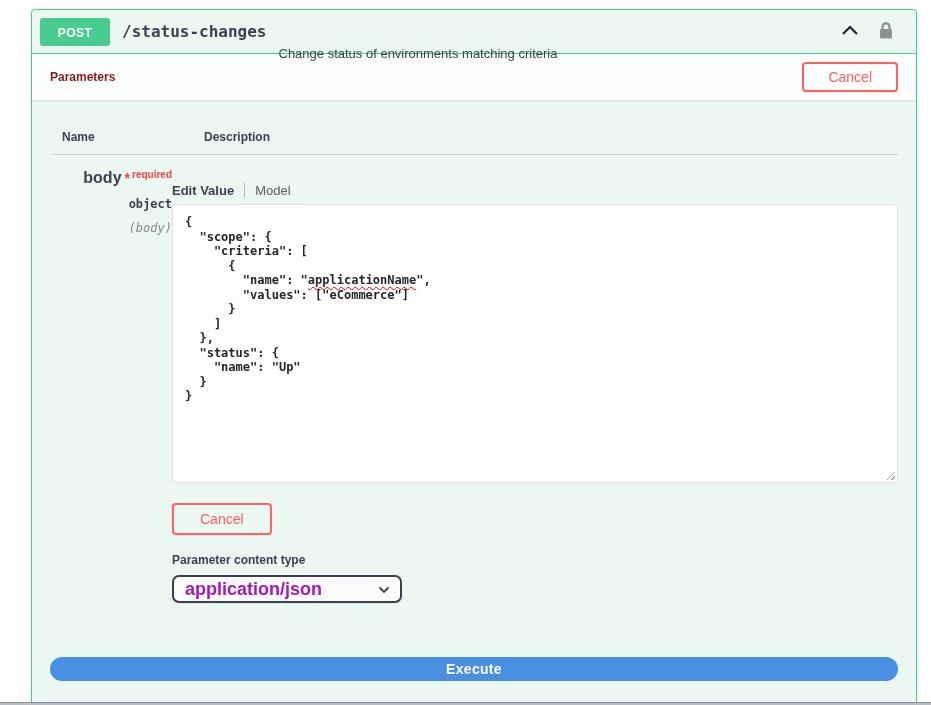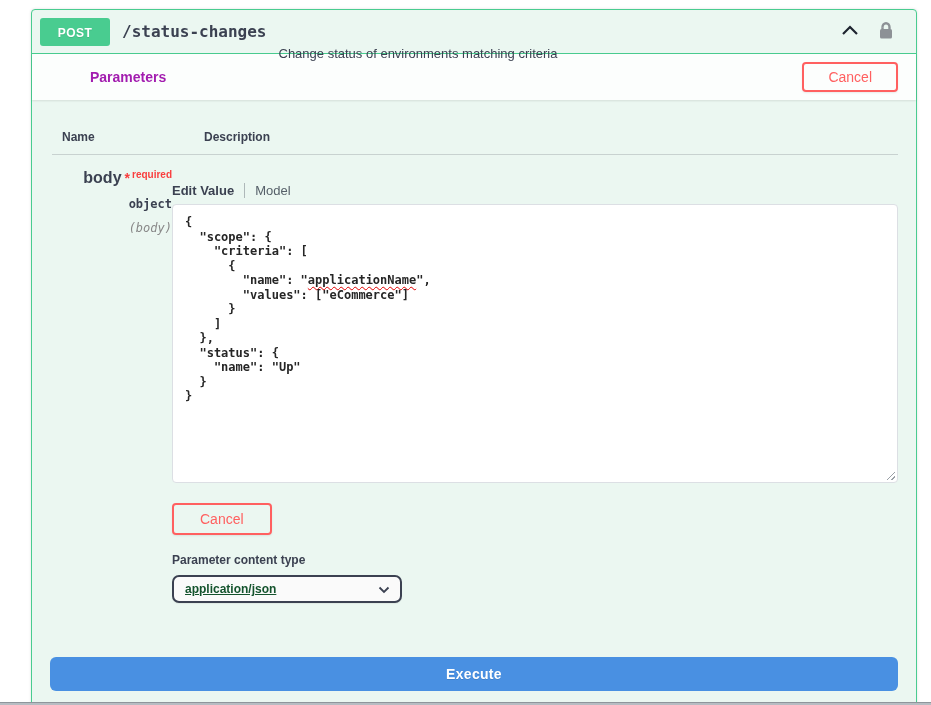--- a/index.html
+++ b/index.html
@@ -36,21 +36,21 @@
   .opblock-desc { font-size:13px; color:#3b4151; margin-left:12px; flex:1; white-space:nowrap; overflow:hidden;margin-top:44px; }
   .summary-controls { display:flex; align-items:center; gap:16px; padding-right:12px; }
   .icon-btn { background:none; border:none; padding:0; cursor:pointer; display:flex; align-items:center; }
 
   
   .section-header {
     background:rgba(255,255,255,.85); padding:0 18px 0 18px; height:46px;
     display:flex; align-items:center; justify-content:space-between;
     box-shadow:0 1px 2px rgba(0,0,0,.10);
   }
-  .section-title { font-size:14px; font-weight:700; color:#a21caf;margin-left:40px; }
+  .section-title { font-size:12px; font-weight:700; color:#7f1d1d; }
   .btn-cancel {
     background:transparent; border:2px solid #ff6060; color:#ff6060;
     font-weight:400; font-size:14px; border-radius:4px; padding:5px 24px;
     cursor:pointer; font-family:"Liberation Sans", sans-serif;
     box-shadow:0 1px 2px rgba(0,0,0,.08);
   }
 
   
   .table-container { padding:30px 18px 20px 20px; }
   .thead { display:flex; font-size:12px; font-weight:700; color:#3b4151;
@@ -93,26 +93,26 @@
 
   .btn-cancel-sm { margin-top:20px; padding:6px 26px; }
 
   
   .content-type-label { font-size:12px; font-weight:700; color:#3b4151; margin-top:18px; }
   .select-box {
     margin-top:8px; width:230px; height:28px; border:2px solid #3b4151; border-radius:7px;
     background:#fafafa; display:flex; align-items:center; justify-content:space-between;
     padding:0 10px 0 11px; cursor:pointer; box-shadow:0 1px 1px rgba(0,0,0,.06);
   }
-  .select-value { font-size:12px; font-weight:700; color:#14532d;text-decoration:underline; }
+  .select-value { font-size:18px; font-weight:700; color:#a21caf; }
 
   
   .execute-wrapper { padding:34px 18px 20px 18px; }
   .btn-execute {
-    width:100%; height:34px; background:#4990e2; border:none; border-radius:6px;
+    width:100%; height:24px; background:#4990e2; border:none; border-radius:12px;
     color:#fff; font-weight:700; font-size:14px; letter-spacing:.3px; cursor:pointer;
     font-family:"Liberation Sans", sans-serif; text-shadow:0 1px 0 rgba(0,0,0,.1);
   }
 
   .window-bottom-edge {
     position:absolute; left:0; bottom:0; width:931px; height:3px;
     background:#b7bcc2; border-top:1px solid #8f959b;
   }
 </style>
 </head>

